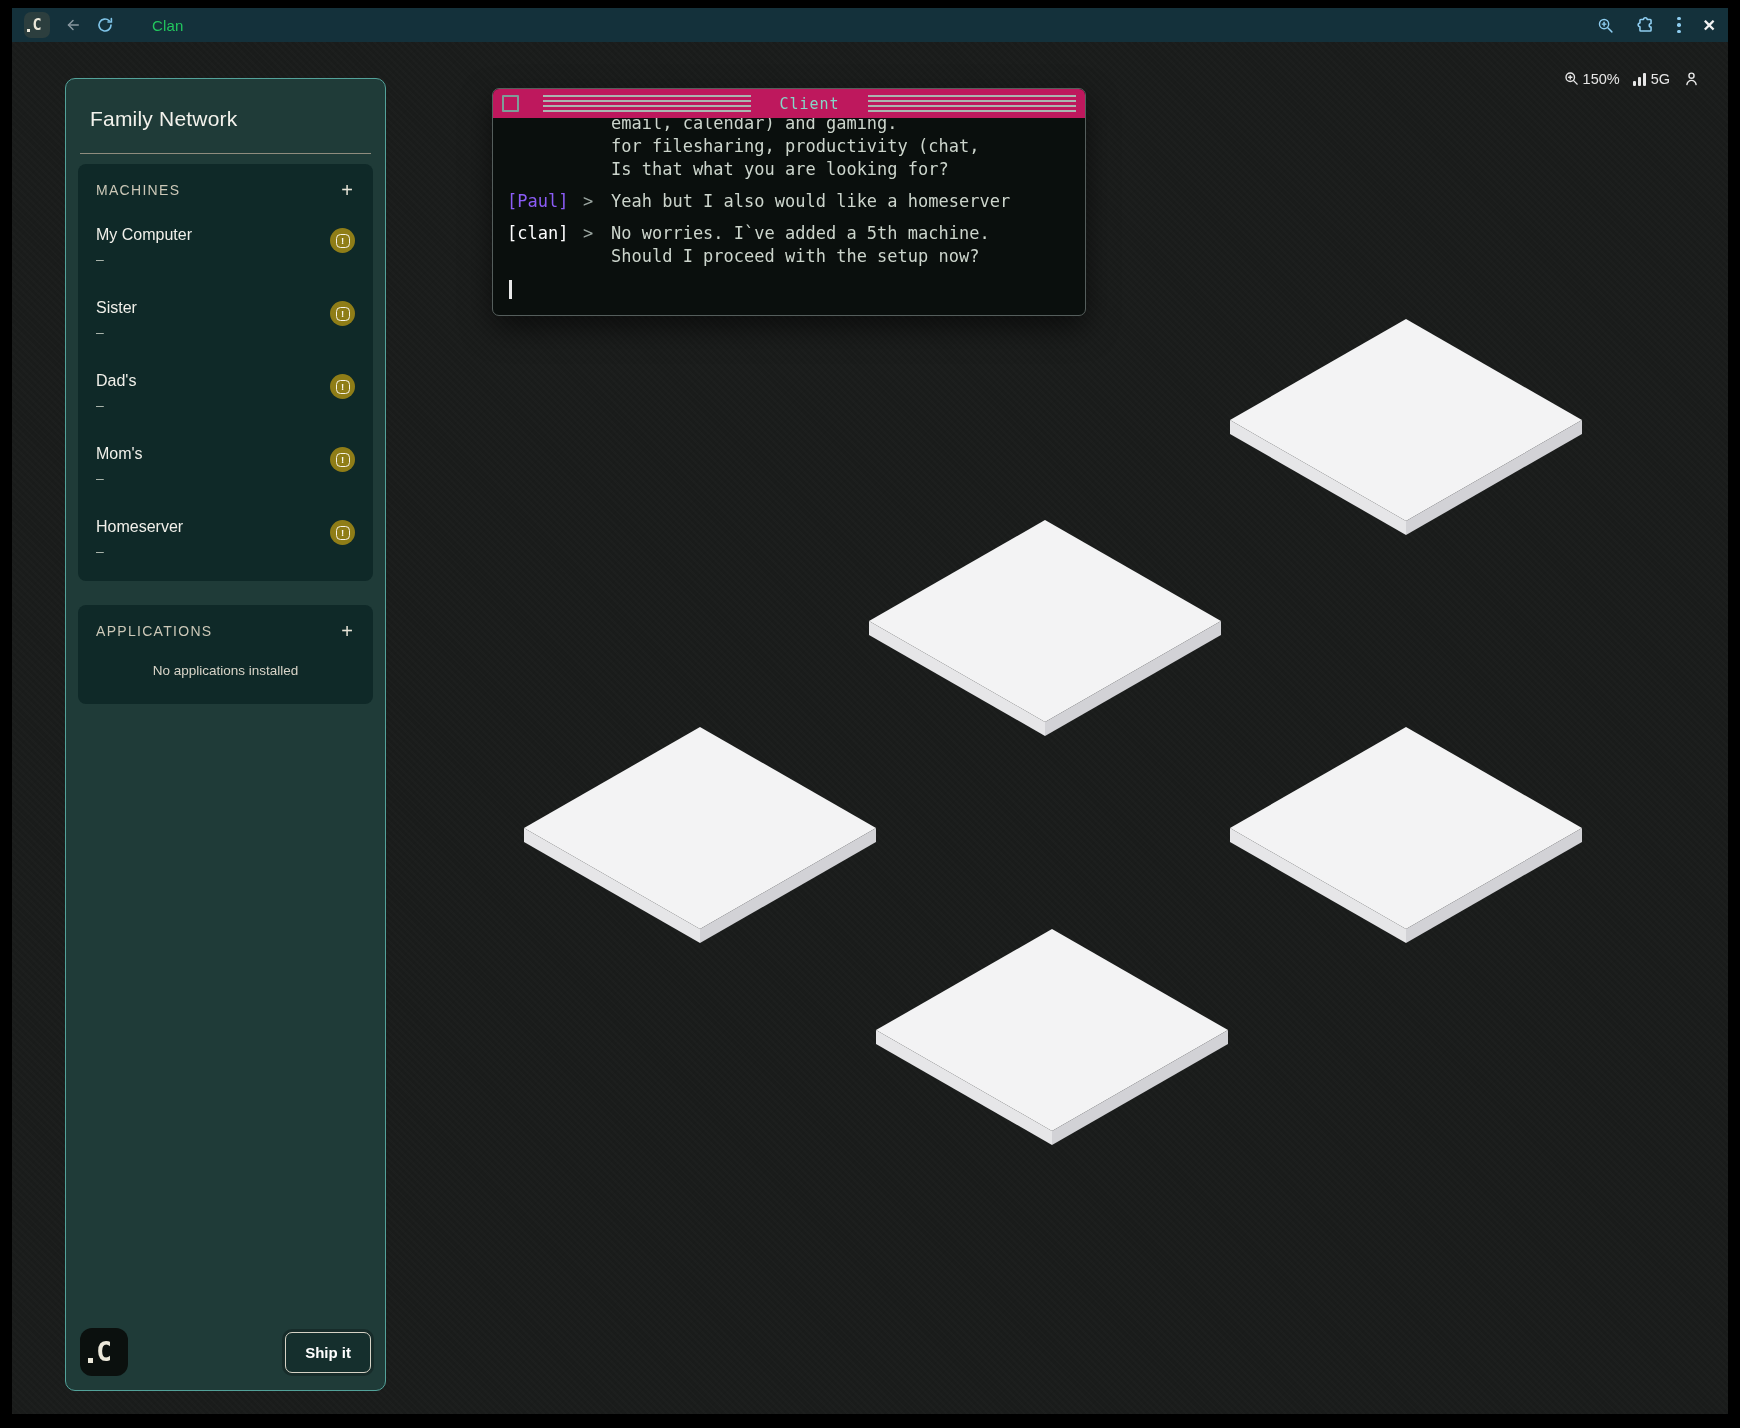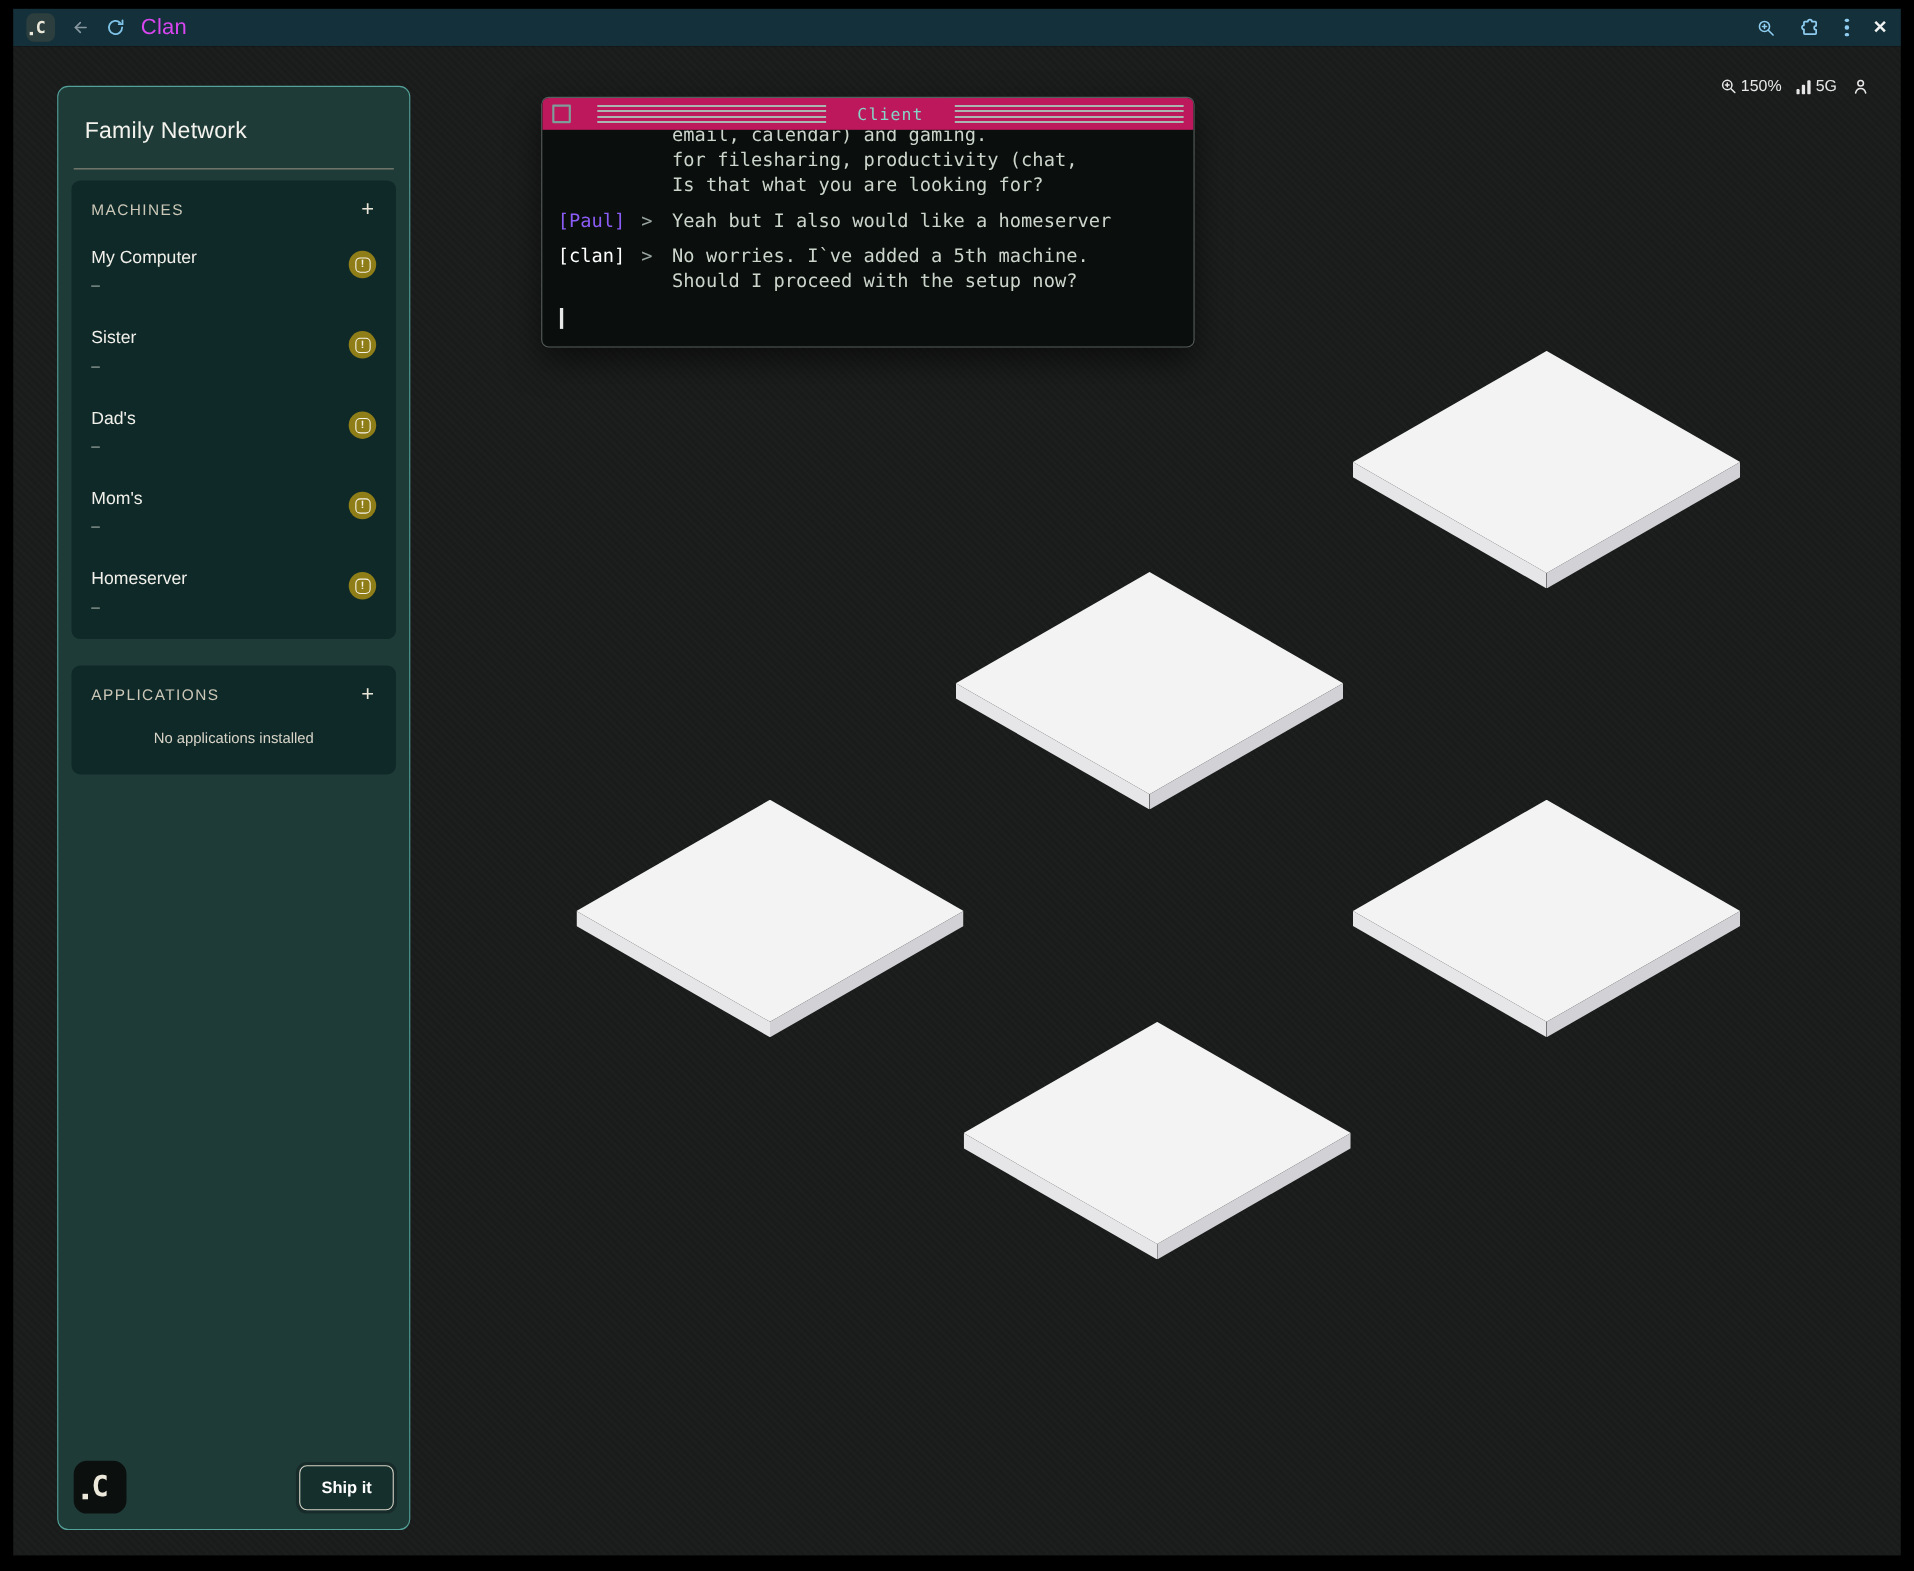--- a/index.html
+++ b/index.html
@@ -13,40 +13,40 @@
   .topbar-left { display:flex; align-items:center; gap:14px; }
   .topbar-right { display:flex; align-items:center; gap:22px; }
   .browser-logo { width:26px; height:26px; border-radius:7px; background:#2c3e3e;
     display:flex; align-items:center; justify-content:center; }
   .pixel-c { position:relative; color:#ece8da; font-family:"DejaVu Sans Mono", monospace;
     font-weight:bold; line-height:1; }
   .browser-logo .pixel-c { font-size:15px; }
   .pixel-c::before { content:""; position:absolute; background:#ece8da; }
   .browser-logo .pixel-c::before { width:3px; height:3px; left:-5px; bottom:1px; }
   .nav-icon { display:flex; align-items:center; justify-content:center; cursor:default; }
-  .tab-title { color:#d946ef; font-size:20px; letter-spacing:0.2px; }
+  .tab-title { color:#22c55e; font-size:15px; letter-spacing:0.2px;margin-left:24px; }
   .kebab { display:flex; flex-direction:column; gap:3px; }
   .kebab i { width:3.5px; height:3.5px; border-radius:50%; background:#8ecdf0; }
   .close-x { color:#f2f2f2; font-size:16px; font-weight:bold; }
 
   
   .content { position:absolute; left:12px; top:42px; width:1716px; height:1372px;
     background-color:#1a1c1b;
     background-image:
       repeating-linear-gradient(45deg, rgba(255,255,255,0.012) 0 2px, transparent 2px 5px),
       repeating-linear-gradient(-45deg, rgba(0,0,0,0.05) 0 1px, transparent 1px 4px);
     overflow:hidden; }
 
   
   .hud { position:absolute; top:28px; right:28px; display:flex; align-items:center;
     gap:13px; color:#e6e6e6; font-size:14.5px; }
   .hud-group { display:flex; align-items:center; gap:4px; }
 
   
-  .sidebar { position:absolute; left:40px; top:36px; width:321px; height:1313px;
+  .sidebar { position:absolute; left:53px; top:36px; width:321px; height:1313px;
     background:#1f3b38; border:1px solid #53a29a; border-radius:10px;
     display:flex; flex-direction:column; padding:0 12px 14px 12px; }
   .sidebar-title { margin:28px 0 0 12px; color:#f3f2ec; font-size:21px; font-weight:500; letter-spacing:0.2px; }
   .sidebar-divider { margin:22px 2px 0 2px; border:none; border-top:1px solid #8f8c7e; height:0; }
   .panel { background:#0f2928; border-radius:8px; padding:16px 18px; }
   .panel.machines { margin-top:10px; }
   .panel.applications { margin-top:24px; padding-bottom:26px; }
   .panel-header { display:flex; align-items:center; justify-content:space-between; }
   .panel-header-label { color:#ccc8b8; font-size:14px; letter-spacing:1.3px; }
   .panel-add-btn { color:#e8e5d8; font-size:20px; font-weight:300; line-height:1;

